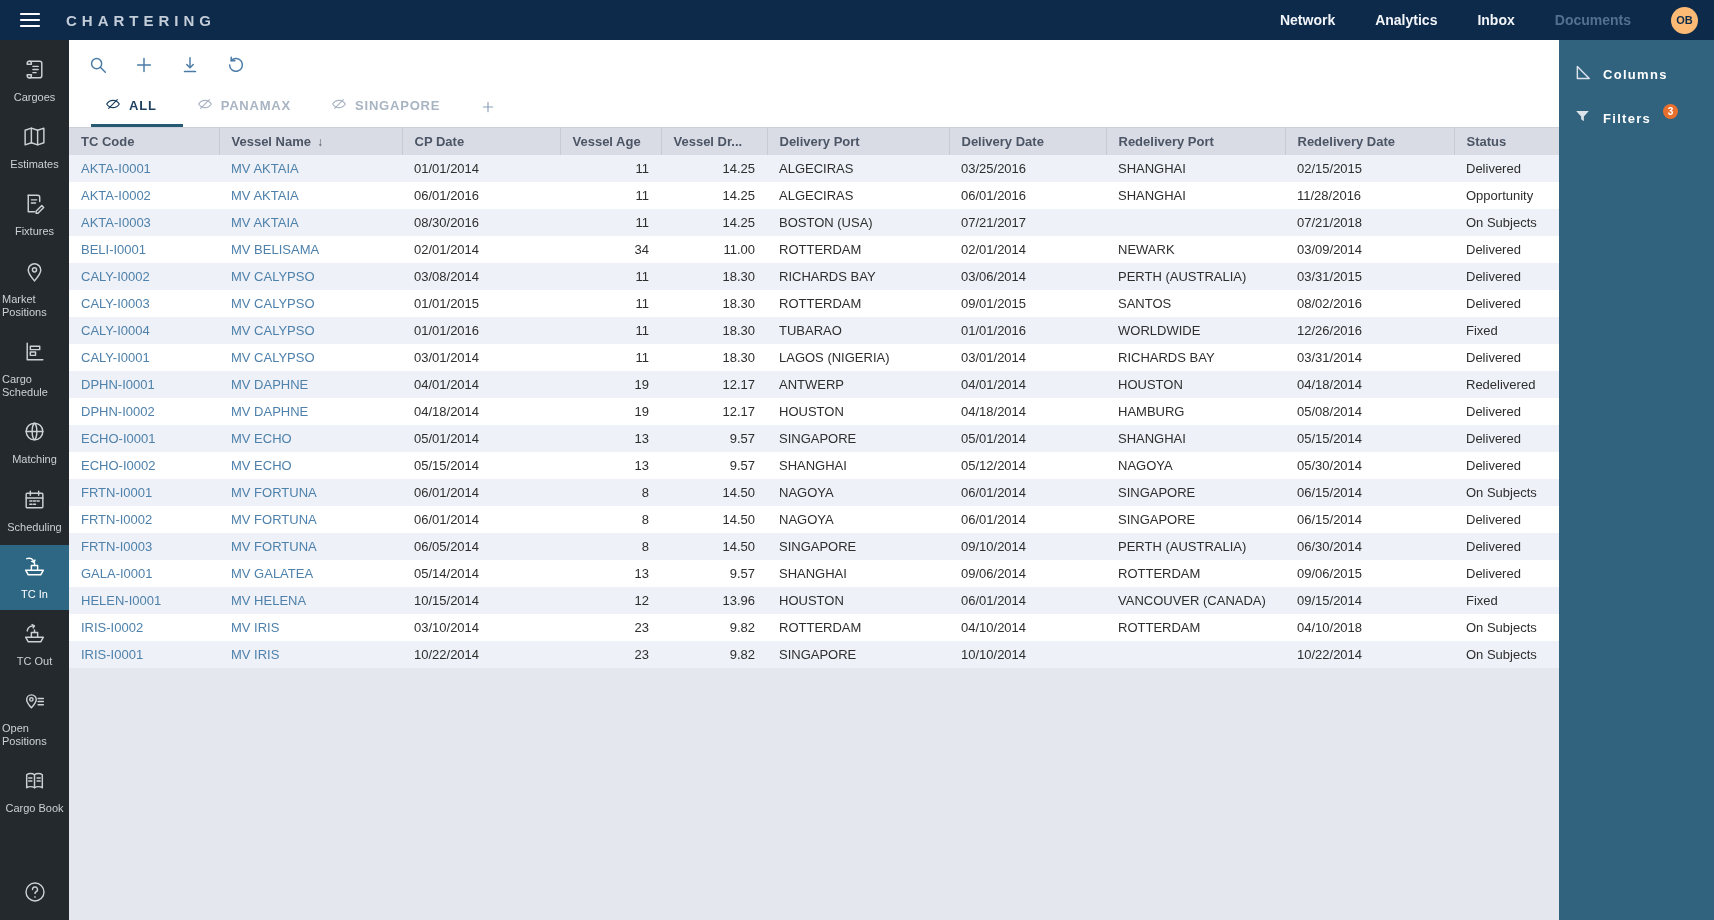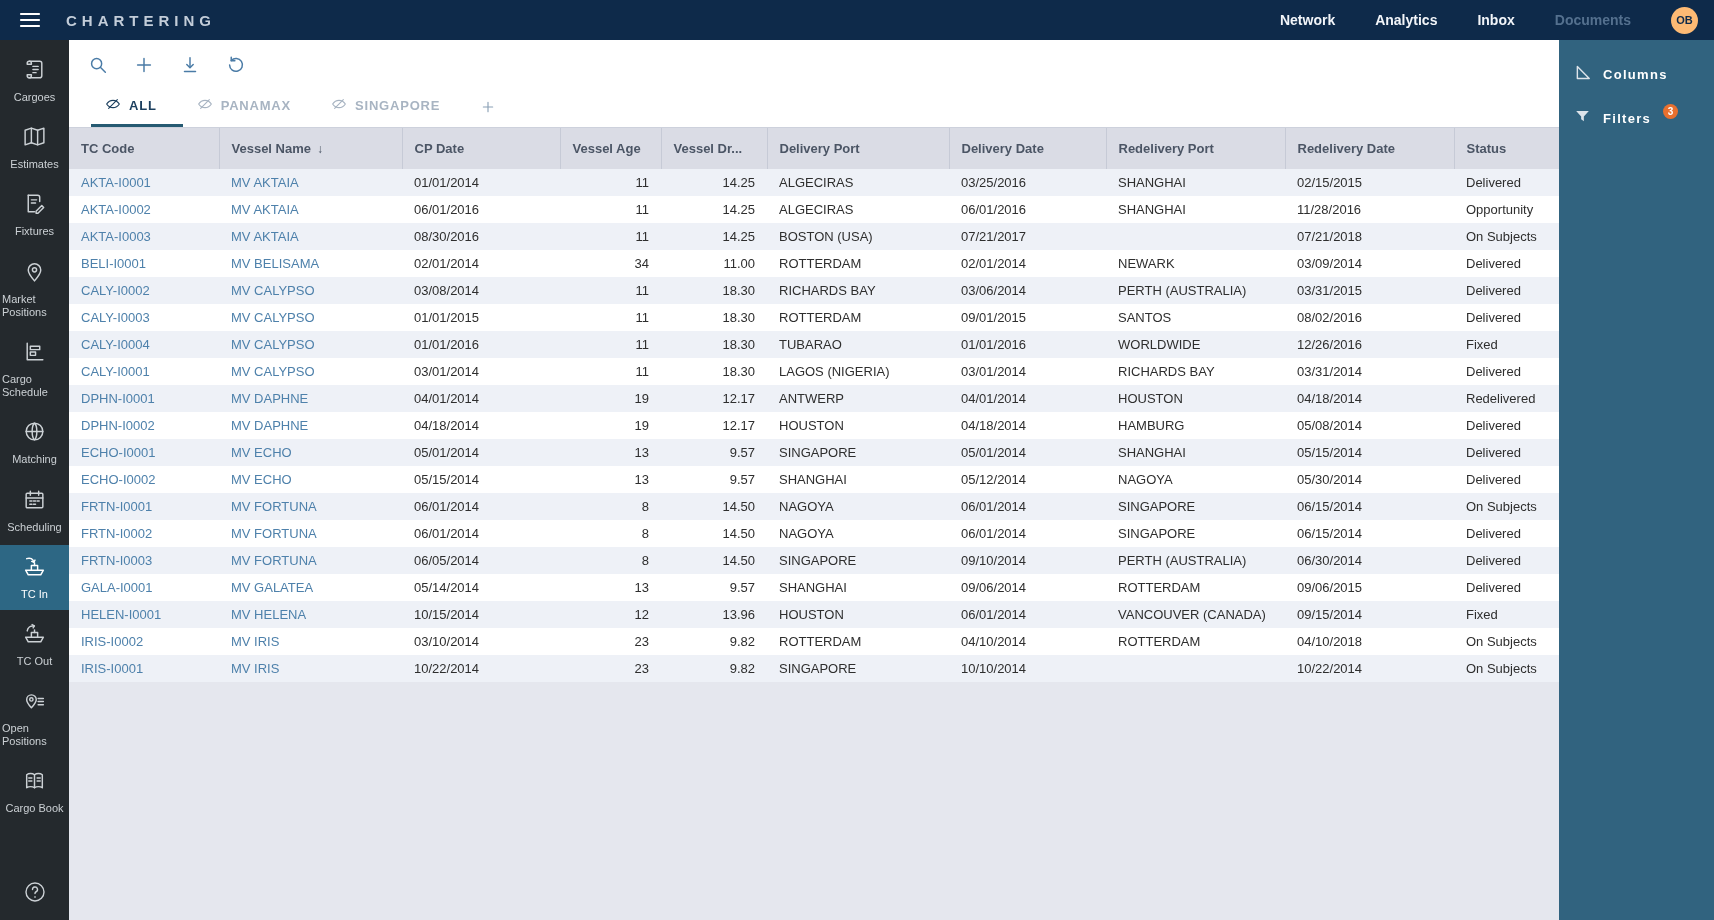--- a/index.html
+++ b/index.html
@@ -40,21 +40,21 @@
 
   .tabs { display:flex; align-items:flex-end; padding-left:6px; }
   .tab { display:flex; align-items:center; gap:8px; padding:9px 26px 9px 14px; font-size:13px; font-weight:bold; letter-spacing:0.8px; color:#a8b4c2; cursor:pointer; border-bottom:3px solid transparent; }
   .tab.active { color:#1c3f5e; border-bottom-color:#265a72; }
   .tab-eye svg { width:16px; height:16px; stroke:currentColor; fill:none; stroke-width:1.7; stroke-linecap:round; }
   .tab-add { background:none; border:none; cursor:pointer; padding:9px 14px; }
   .tab-add svg { width:16px; height:16px; stroke:#8aa0b5; fill:none; stroke-width:1.7; stroke-linecap:round; }
 
   
   table { width:100%; border-collapse:collapse; table-layout:fixed; font-size:13px; }
-  thead th { background:#dadce5; color:#4b5565; font-weight:bold; text-align:left; height:41px; padding:0 12px; border-top:1px solid #cdd1dc; border-left:1px solid #c6cad6; white-space:nowrap; overflow:hidden; cursor:pointer; }
+  thead th { background:#dadce5; color:#4b5565; font-weight:bold; text-align:left; height:27px; padding:0 12px; border-top:1px solid #cdd1dc; border-left:1px solid #c6cad6; white-space:nowrap; overflow:hidden; cursor:pointer; }
   thead th:first-child { border-left:none; }
   tbody td { height:27px; padding:0 12px; color:#2e2e2e; white-space:nowrap; overflow:hidden; text-overflow:ellipsis; }
   tbody tr { cursor:pointer; }
   tbody tr:nth-child(odd) { background:#eef1f7; }
   tbody tr:nth-child(even) { background:#ffffff; }
   tbody td:nth-child(1), tbody td:nth-child(2) { color:#4e81ab; }
   tbody td:nth-child(4), tbody td:nth-child(5), thead th.num { text-align:right; }
   .sort-arrow::after { content:"\2193"; margin-left:6px; font-size:12px; color:#4b5565; }
 
   

